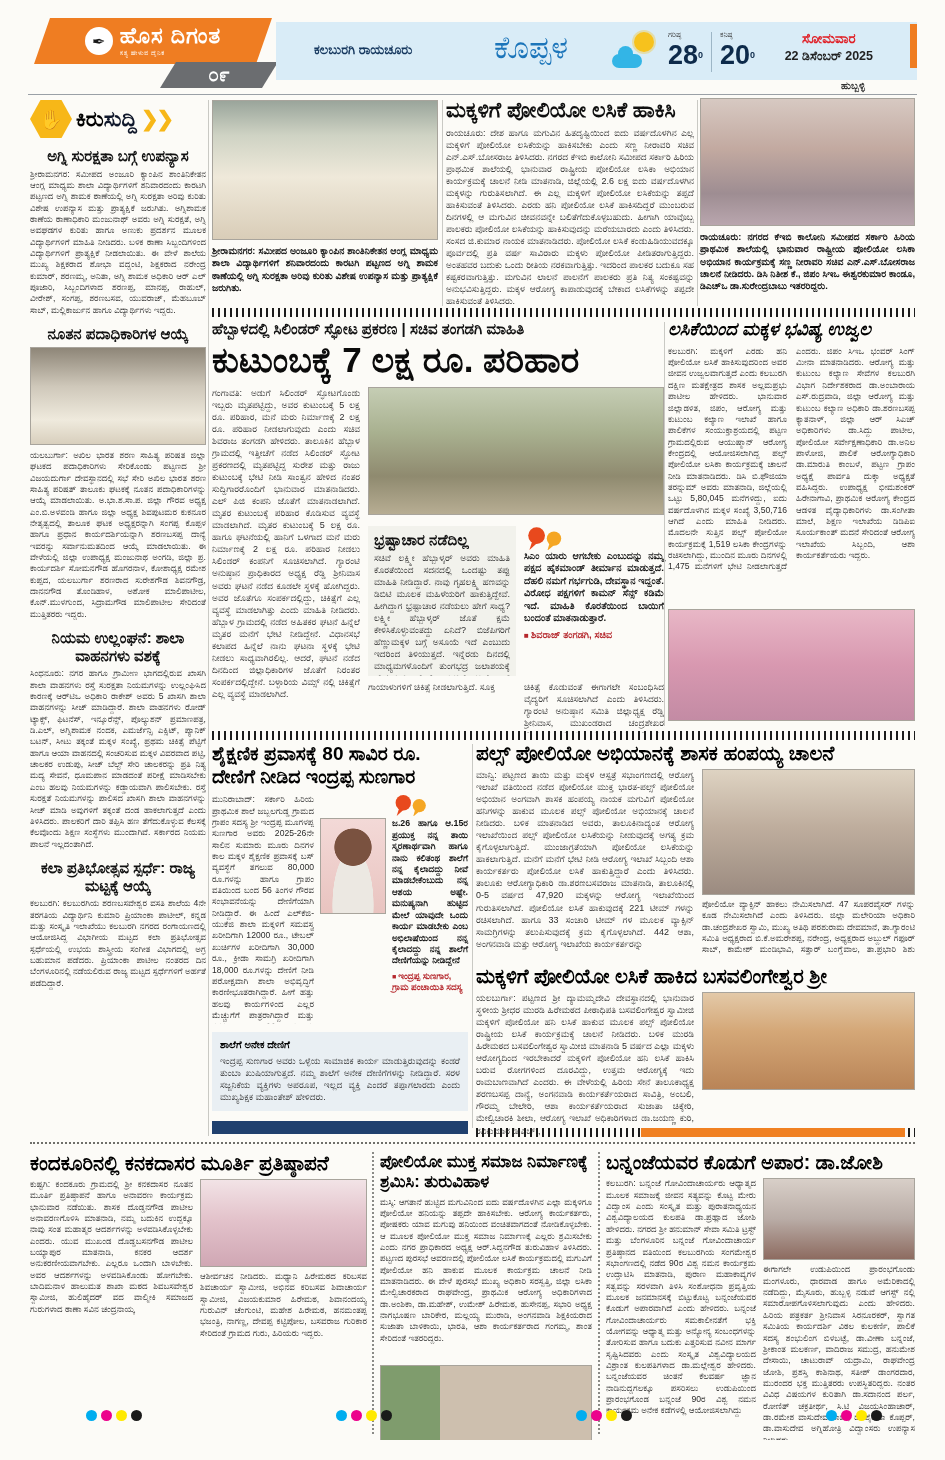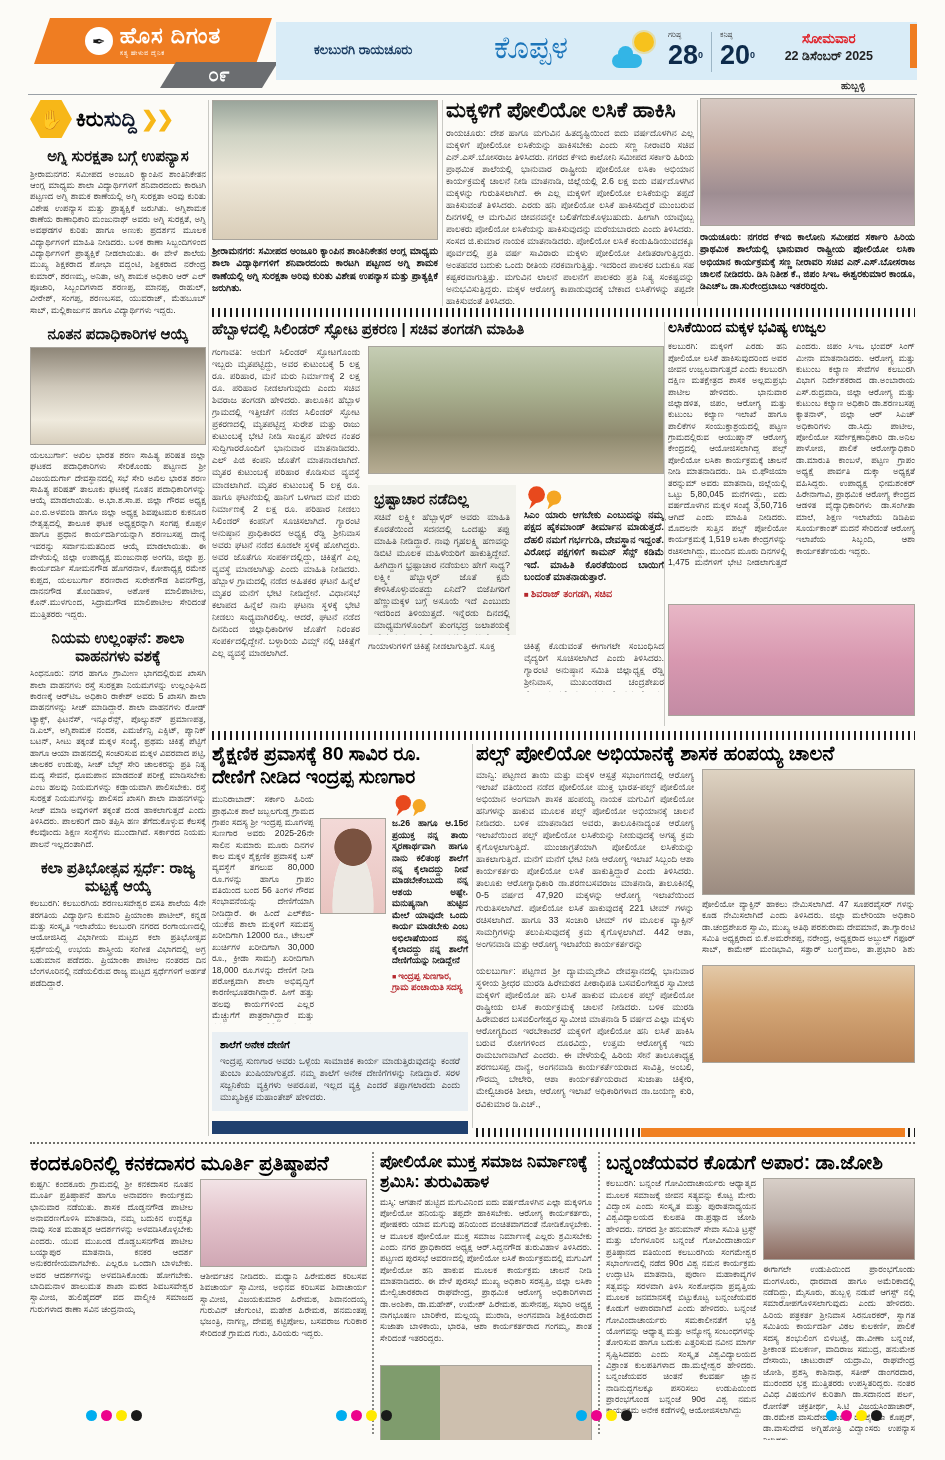--- a/index.html
+++ b/index.html
@@ -104,21 +104,21 @@
   .pq { width:140px; margin-left:8px; }
   .pq .qtx { font-size:9.6px; font-weight:bold; line-height:1.3; color:#161616; text-align:justify; }
   .pq .qby { margin-top:4px; font-size:9.6px; font-weight:bold; color:#b5272c; }
   .pq .qby:before { content:"■ "; font-size:8px; }
   .lr3 { display:flex; margin-top:5px; }
   .lr3 .c1 { width:148px; }
   .lr3 .c2 { width:140px; margin-left:8px; height:52px; overflow:hidden; }
 
   
   .bright { position:absolute; left:668px; top:320px; width:247px; height:408px; }
-  .bright h2 { font-size:14px; line-height:1.1; margin-bottom:6px; }
+  .bright h2 { font-size:18px; line-height:1.1; margin-bottom:6px;font-style:italic; }
   .bright .cols { column-count:2; column-gap:9px; height:256px; overflow:hidden; }
   .bright .ph { width:247px; height:112px; margin-top:7px; }
 
   
   .don { position:absolute; left:212px; top:742px; width:256px; }
   .don h2 { font-size:19px; line-height:1.22; margin-bottom:6px; }
   .don-row { display:flex; gap:6px; }
   .don-row .c1 { width:102px; height:230px; overflow:hidden; }
   .don-row .pwrap { width:66px; }
   .don-row .pwrap .ph { width:66px; height:96px; margin-top:24px; }
@@ -258,20 +258,21 @@
   <div class="vsep" style="left:697px; top:100px; height:206px;"></div>
   <div class="trphoto">
     <div class="ph ph-vax"></div>
     <div class="cap">ರಾಯಚೂರು: ನಗರದ ಕೆಇಬಿ ಕಾಲೋನಿ ಸಮೀಪದ ಸರ್ಕಾರಿ ಹಿರಿಯ ಪ್ರಾಥಮಿಕ ಶಾಲೆಯಲ್ಲಿ ಭಾನುವಾರ ರಾಷ್ಟ್ರೀಯ ಪೋಲಿಯೋ ಲಸಿಕಾ ಅಭಿಯಾನ ಕಾರ್ಯಕ್ರಮಕ್ಕೆ ಸಣ್ಣ ನೀರಾವರಿ ಸಚಿವ ಎನ್.ಎಸ್.ಬೋಸರಾಜ ಚಾಲನೆ ನೀಡಿದರು. ಡಿಸಿ ನಿತೀಶ ಕೆ., ಜಿಪಂ ಸಿಇಒ ಈಶ್ವರಕುಮಾರ ಕಾಂಡೂ, ಡಿಎಚ್‌ಒ ಡಾ.ಸುರೇಂದ್ರಬಾಬು ಇತರರಿದ್ದರು.</div>
   </div>
 
   <div class="film" style="left:212px; top:308px; width:703px;"></div>
 
   <div class="lead">
     <div class="kicker">ಹೆಬ್ಬಾಳದಲ್ಲಿ ಸಿಲಿಂಡರ್ ಸ್ಫೋಟ ಪ್ರಕರಣ | ಸಚಿವ ತಂಗಡಗಿ ಮಾಹಿತಿ</div>
+    <h1>ಕುಟುಂಬಕ್ಕೆ 7 ಲಕ್ಷ ರೂ. ಪರಿಹಾರ</h1>
     <div class="lead-row">
       <div class="lead-left bd">ಗಂಗಾವತಿ: ಅಡುಗೆ ಸಿಲಿಂಡರ್ ಸ್ಫೋಟಗೊಂಡು ಇಬ್ಬರು ಮೃತಪಟ್ಟಿದ್ದು, ಅವರ ಕುಟುಂಬಕ್ಕೆ 5 ಲಕ್ಷ ರೂ. ಪರಿಹಾರ, ಮನೆ ಮರು ನಿರ್ಮಾಣಕ್ಕೆ 2 ಲಕ್ಷ ರೂ. ಪರಿಹಾರ ನೀಡಲಾಗುವುದು ಎಂದು ಸಚಿವ ಶಿವರಾಜ ತಂಗಡಗಿ ಹೇಳಿದರು. ತಾಲೂಕಿನ ಹೆಬ್ಬಾಳ ಗ್ರಾಮದಲ್ಲಿ ಇತ್ತೀಚೆಗೆ ನಡೆದ ಸಿಲಿಂಡರ್ ಸ್ಫೋಟ ಪ್ರಕರಣದಲ್ಲಿ ಮೃತಪಟ್ಟಿದ್ದ ಸುರೇಶ ಮತ್ತು ರಾಜು ಕುಟುಂಬಕ್ಕೆ ಭೇಟಿ ನೀಡಿ ಸಾಂತ್ವನ ಹೇಳಿದ ನಂತರ ಸುದ್ದಿಗಾರರೊಂದಿಗೆ ಭಾನುವಾರ ಮಾತನಾಡಿದರು. ಎಲ್ ಪಿಜಿ ಕಂಪನಿ ಜೊತೆಗೆ ಮಾತನಾಡಲಾಗಿದೆ. ಮೃತರ ಕುಟುಂಬಕ್ಕೆ ಪರಿಹಾರ ಕೊಡಿಸುವ ವ್ಯವಸ್ಥೆ ಮಾಡಲಾಗಿದೆ. ಮೃತರ ಕುಟುಂಬಕ್ಕೆ 5 ಲಕ್ಷ ರೂ. ಹಾಗೂ ಘಟನೆಯಲ್ಲಿ ಹಾನಿಗೆ ಒಳಗಾದ ಮನೆ ಮರು ನಿರ್ಮಾಣಕ್ಕೆ 2 ಲಕ್ಷ ರೂ. ಪರಿಹಾರ ನೀಡಲು ಸಿಲಿಂಡರ್ ಕಂಪನಿಗೆ ಸೂಚಿಸಲಾಗಿದೆ. ಗ್ಯಾರಂಟಿ ಅನುಷ್ಠಾನ ಪ್ರಾಧಿಕಾರದ ಅಧ್ಯಕ್ಷ ರೆಡ್ಡಿ ಶ್ರೀನಿವಾಸ ಅವರು ಘಟನೆ ನಡೆದ ಕೂಡಲೇ ಸ್ಥಳಕ್ಕೆ ಹೋಗಿದ್ದರು. ಅವರ ಜೊತೆಗೂ ಸಂಪರ್ಕದಲ್ಲಿದ್ದು, ಚಿಕಿತ್ಸೆಗೆ ಎಲ್ಲ ವ್ಯವಸ್ಥೆ ಮಾಡಲಾಗಿತ್ತು ಎಂದು ಮಾಹಿತಿ ನೀಡಿದರು. ಹೆಬ್ಬಾಳ ಗ್ರಾಮದಲ್ಲಿ ನಡೆದ ಅಹಿತಕರ ಘಟನೆ ಹಿನ್ನೆಲೆ ಮೃತರ ಮನೆಗೆ ಭೇಟಿ ನೀಡಿದ್ದೇನೆ. ವಿಧಾನಸಭೆ ಕಲಾಪದ ಹಿನ್ನೆಲೆ ನಾನು ಘಟನಾ ಸ್ಥಳಕ್ಕೆ ಭೇಟಿ ನೀಡಲು ಸಾಧ್ಯವಾಗಿರಲಿಲ್ಲ. ಆದರೆ, ಘಟನೆ ನಡೆದ ದಿನದಿಂದ ಜಿಲ್ಲಾಧಿಕಾರಿಗಳ ಜೊತೆಗೆ ನಿರಂತರ ಸಂಪರ್ಕದಲ್ಲಿದ್ದೇನೆ. ಬಳ್ಳಾರಿಯ ವಿಮ್ಸ್ ನಲ್ಲಿ ಚಿಕಿತ್ಸೆಗೆ ಎಲ್ಲ ವ್ಯವಸ್ಥೆ ಮಾಡಲಾಗಿದೆ.</div>
       <div class="lead-right">
         <div class="ph ph-blast"></div>
         <div class="lr2">
           <div class="ibox">
             <h4>ಭ್ರಷ್ಟಾಚಾರ ನಡೆದಿಲ್ಲ</h4>
             <div class="bd">ಸಚಿವೆ ಲಕ್ಷ್ಮೀ ಹೆಬ್ಬಾಳ್ಕರ್ ಅವರು ಮಾಹಿತಿ ಕೊರತೆಯಿಂದ ಸದನದಲ್ಲಿ ಒಂದಷ್ಟು ತಪ್ಪು ಮಾಹಿತಿ ನೀಡಿದ್ದಾರೆ. ನಾವು ಗೃಹಲಕ್ಷ್ಮಿ ಹಣವನ್ನು ಡಿಬಿಟಿ ಮೂಲಕ ಮಹಿಳೆಯರಿಗೆ ಹಾಕುತ್ತಿದ್ದೇವೆ. ಹೀಗಿದ್ದಾಗ ಭ್ರಷ್ಟಾಚಾರ ನಡೆಯಲು ಹೇಗೆ ಸಾಧ್ಯ? ಲಕ್ಷ್ಮೀ ಹೆಬ್ಬಾಳ್ಕರ್ ಜೊತೆ ಕ್ಷಮೆ ಕೇಳಿಸಿಕೊಳ್ಳುವಂತದ್ದು ಏನಿದೆ? ಬಿಜೆಪಿಗರಿಗೆ ಹೆಣ್ಣುಮಕ್ಕಳ ಬಗ್ಗೆ ಅಸೂಯೆ ಇದೆ ಎಂಬುದು ಇದರಿಂದ ತಿಳಿಯುತ್ತದೆ. ಇನ್ನೆರಡು ದಿನದಲ್ಲಿ ಮಾಧ್ಯಮಗಳೊಂದಿಗೆ ತುಂಗಭದ್ರ ಜಲಾಶಯಕ್ಕೆ ಭೇಟಿ ನೀಡಿ, ಗೇಟ್ ಅಳವಡಿಕೆ ಪ್ರಕ್ರಿಯೆ ಬಗ್ಗೆ ಪರಿಶೀಲನೆ ಮಾಡುತ್ತೇನೆ ಎಂದರು.</div>
           </div>
           <div class="pq">
@@ -339,20 +340,21 @@
       <h2>ಪಲ್ಸ್ ಪೋಲಿಯೋ ಅಭಿಯಾನಕ್ಕೆ ಶಾಸಕ ಹಂಪಯ್ಯ ಚಾಲನೆ</h2>
       <div class="row">
         <div class="c1 bd">ಮಾನ್ವಿ: ಪಟ್ಟಣದ ತಾಯಿ ಮತ್ತು ಮಕ್ಕಳ ಆಸ್ಪತ್ರೆ ಸಭಾಂಗಣದಲ್ಲಿ ಆರೋಗ್ಯ ಇಲಾಖೆ ವತಿಯಿಂದ ನಡೆದ ಪೋಲಿಯೋ ಮುಕ್ತ ಭಾರತ-ಪಲ್ಸ್ ಪೋಲಿಯೋ ಅಭಿಯಾನ ಅಂಗವಾಗಿ ಶಾಸಕ ಹಂಪಯ್ಯ ನಾಯಕ ಮಗುವಿಗೆ ಪೋಲಿಯೋ ಹನಿಗಳನ್ನು ಹಾಕುವ ಮೂಲಕ ಪಲ್ಸ್ ಪೋಲಿಯೋ ಅಭಿಯಾನಕ್ಕೆ ಚಾಲನೆ ನೀಡಿದರು. ಬಳಿಕ ಮಾತನಾಡಿದ ಅವರು, ತಾಲೂಕಿನಾದ್ಯಂತ ಆರೋಗ್ಯ ಇಲಾಖೆಯಿಂದ ಪಲ್ಸ್ ಪೋಲಿಯೋ ಲಸಿಕೆಯನ್ನು ನೀಡುವುದಕ್ಕೆ ಅಗತ್ಯ ಕ್ರಮ ಕೈಗೊಳ್ಳಲಾಗುತ್ತಿದೆ. ಮುಂಜಾಗ್ರತೆಯಾಗಿ ಪೋಲಿಯೋ ಲಸಿಕೆಯನ್ನು ಹಾಕಲಾಗುತ್ತಿದೆ. ಮನೆಗೆ ಮನೆಗೆ ಭೇಟಿ ನೀಡಿ ಆರೋಗ್ಯ ಇಲಾಖೆ ಸಿಬ್ಬಂದಿ ಆಶಾ ಕಾರ್ಯಕರ್ತರು ಪೋಲಿಯೋ ಲಸಿಕೆ ಹಾಕುತ್ತಿದ್ದಾರೆ ಎಂದು ತಿಳಿಸಿದರು. ತಾಲೂಕು ಆರೋಗ್ಯಾಧಿಕಾರಿ ಡಾ.ಶರಣಬಸವರಾಜ ಮಾತನಾಡಿ, ತಾಲೂಕಿನಲ್ಲಿ 0-5 ವರ್ಷದ 47,920 ಮಕ್ಕಳನ್ನು ಆರೋಗ್ಯ ಇಲಾಖೆಯಿಂದ ಗುರುತಿಸಲಾಗಿದೆ. ಪೋಲಿಯೋ ಲಸಿಕೆ ಹಾಕುವುದಕ್ಕೆ 221 ಟೀಮ್ ಗಳನ್ನು ರಚಿಸಲಾಗಿದೆ. ಹಾಗೂ 33 ಸಂಚಾರಿ ಟೀಮ್ ಗಳ ಮೂಲಕ ವ್ಯಾಕ್ಸಿನ್ ಸಾಮಗ್ರಿಗಳನ್ನು ತಲುಪಿಸುವುದಕ್ಕೆ ಕ್ರಮ ಕೈಗೊಳ್ಳಲಾಗಿದೆ. 442 ಆಶಾ, ಅಂಗನವಾಡಿ ಮತ್ತು ಆರೋಗ್ಯ ಇಲಾಖೆಯ ಕಾರ್ಯಕರ್ತರನ್ನು</div>
         <div class="c2">
           <div class="ph ph-indoor"></div>
           <div class="sub bd-s">ಪೋಲಿಯೋ ವ್ಯಾಕ್ಸಿನ್ ಹಾಕಲು ನೇಮಿಸಲಾಗಿದೆ. 47 ಸೂಪರವೈಸರ್ ಗಳನ್ನು ಕೂಡ ನೇಮಿಸಲಾಗಿದೆ ಎಂದು ತಿಳಿಸಿದರು. ಜಿಲ್ಲಾ ಮಲೇರಿಯಾ ಅಧಿಕಾರಿ ಡಾ.ಚಂದ್ರಶೇಖರ ಸ್ವಾಮಿ, ಮುಖ್ಯ ಅತಿಥಿ ಪರಶುರಾಮ ದೇವಮಾನೆ, ತಾ.ಗ್ಯಾರಂಟಿ ಸಮಿತಿ ಅಧ್ಯಕ್ಷರಾದ ಬಿ.ಕೆ.ಅಮರೇಶಪ್ಪ, ನರೇಂದ್ರ, ಅಧ್ಯಕ್ಷರಾದ ಅಬ್ದುಲ್ ಗಫೂರ್ ಸಾಬ್, ಕಾಮೇಶ್ ಮಂಡಿಭಾವಿ, ಸತ್ತಾರ್ ಬಂಗ್ಡೆವಾಲ, ತಾ.ಪ್ರಭಾರಿ ಶಿಶು ಅಭಿವೃದ್ಧಿ ಅಧಿಕಾರಿ ಗೋಕುಲ್ ಇತರರಿದ್ದರು.</div>
         </div>
       </div>
     </div>
     <div class="basava">
+      <h2>ಮಕ್ಕಳಿಗೆ ಪೋಲಿಯೋ ಲಸಿಕೆ ಹಾಕಿದ ಬಸವಲಿಂಗೇಶ್ವರ ಶ್ರೀ</h2>
       <div class="row">
         <div class="c1 bd">ಯಲಬುರ್ಗಾ: ಪಟ್ಟಣದ ಶ್ರೀ ದ್ಯಾಮಮ್ಮದೇವಿ ದೇವಸ್ಥಾನದಲ್ಲಿ ಭಾನುವಾರ ಸ್ಥಳೀಯ ಶ್ರೀಧರ ಮುರಡಿ ಹಿರೇಮಠದ ಪೀಠಾಧಿಪತಿ ಬಸವಲಿಂಗೇಶ್ವರ ಸ್ವಾಮೀಜಿ ಮಕ್ಕಳಿಗೆ ಪೋಲಿಯೋ ಹನಿ ಲಸಿಕೆ ಹಾಕುವ ಮೂಲಕ ಪಲ್ಸ್ ಪೋಲಿಯೋ ರಾಷ್ಟ್ರೀಯ ಲಸಿಕೆ ಕಾರ್ಯಕ್ರಮಕ್ಕೆ ಚಾಲನೆ ನೀಡಿದರು. ಬಳಿಕ ಮುರಡಿ ಹಿರೇಮಠದ ಬಸವಲಿಂಗೇಶ್ವರ ಸ್ವಾಮೀಜಿ ಮಾತನಾಡಿ 5 ವರ್ಷದ ಎಲ್ಲಾ ಮಕ್ಕಳು ಆರೋಗ್ಯದಿಂದ ಇರಬೇಕಾದರೆ ಮಕ್ಕಳಿಗೆ ಪೋಲಿಯೋ ಹನಿ ಲಸಿಕೆ ಹಾಕಿಸಿ ಬರುವ ರೋಗಗಳಿಂದ ದೂರವಿದ್ದು, ಉತ್ತಮ ಆರೋಗ್ಯಕ್ಕೆ ಇದು ರಾಮಬಾಣವಾಗಿದೆ ಎಂದರು. ಈ ವೇಳೆಯಲ್ಲಿ ಹಿರಿಯ ಸೇನೆ ತಾಲೂಕಾಧ್ಯಕ್ಷ ಶರಣಬಸಪ್ಪ ದಾನ್ಯೆ, ಅಂಗನವಾಡಿ ಕಾರ್ಯಕರ್ತೆಯರಾದ ಸಾವಿತ್ರಿ, ಅಂಬಲಿ, ಗೌರಮ್ಮ ಬೇಲೇರಿ, ಆಶಾ ಕಾರ್ಯಕರ್ತೆಯರಾದ ಸುಜಾತಾ ಚಿಕ್ಕೇರಿ, ಮೇಲ್ವಿಚಾರಕಿ ಶೀಲಾ, ಆರೋಗ್ಯ ಇಲಾಖೆ ಅಧಿಕಾರಿಗಳಾದ ಡಾ.ಜಯಣ್ಣ ಕುರಿ, ರವಿಕುಮಾರ ಡಿ.ಎಚ್.,</div>
         <div class="c2">
           <div class="ph ph-temple"></div>
         </div>
       </div>
     </div>
   </div>
   <div class="midfilm">
     <div class="orangebar"></div>

